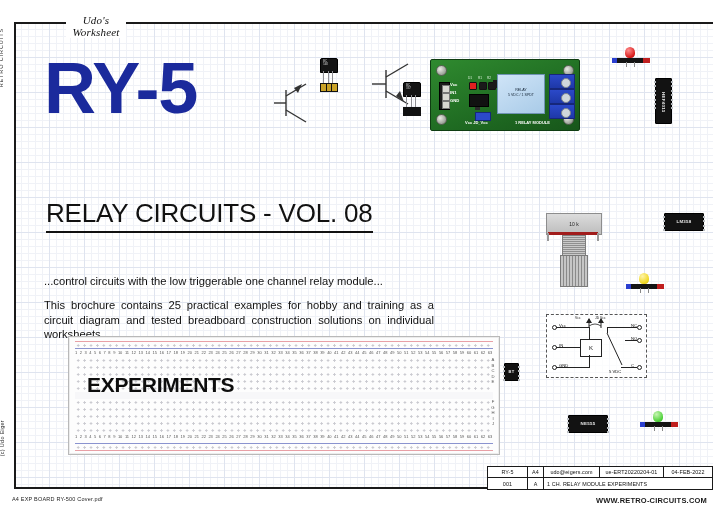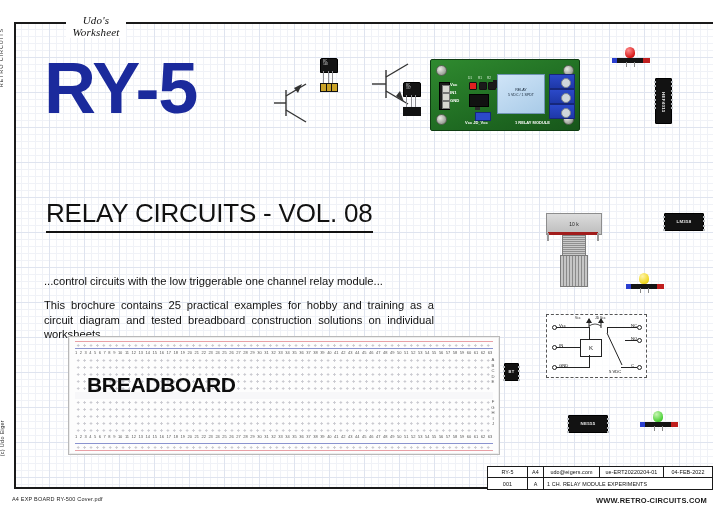--- a/index.html
+++ b/index.html
@@ -369,21 +369,21 @@
         <div>I</div>
         <div>J</div>
       </div>
 
     <div class="bb-rail bot">
       <div class="rail-line rail-blue" style="top:0px"></div>
       <div class="holes" style="left:0;top:1px;width:418px;height:5px"></div>
       <div class="rail-line rail-red" style="top:6.5px"></div>
     </div>
 
-    <div class="bb-txt1">BREADBOARD</div>
+    <div class="bb-txt1">EXPERIMENTS</div>
   </div>
 
   <div class="relay-mod">
     <div class="rm-screw" style="left:5px;top:5px"></div>
     <div class="rm-screw" style="right:5px;top:5px"></div>
     <div class="rm-screw" style="left:5px;bottom:5px"></div>
     <div class="rm-screw" style="right:5px;bottom:5px"></div>
 
     <div class="rm-pinhdr">
       <i style="top:2px"></i>

